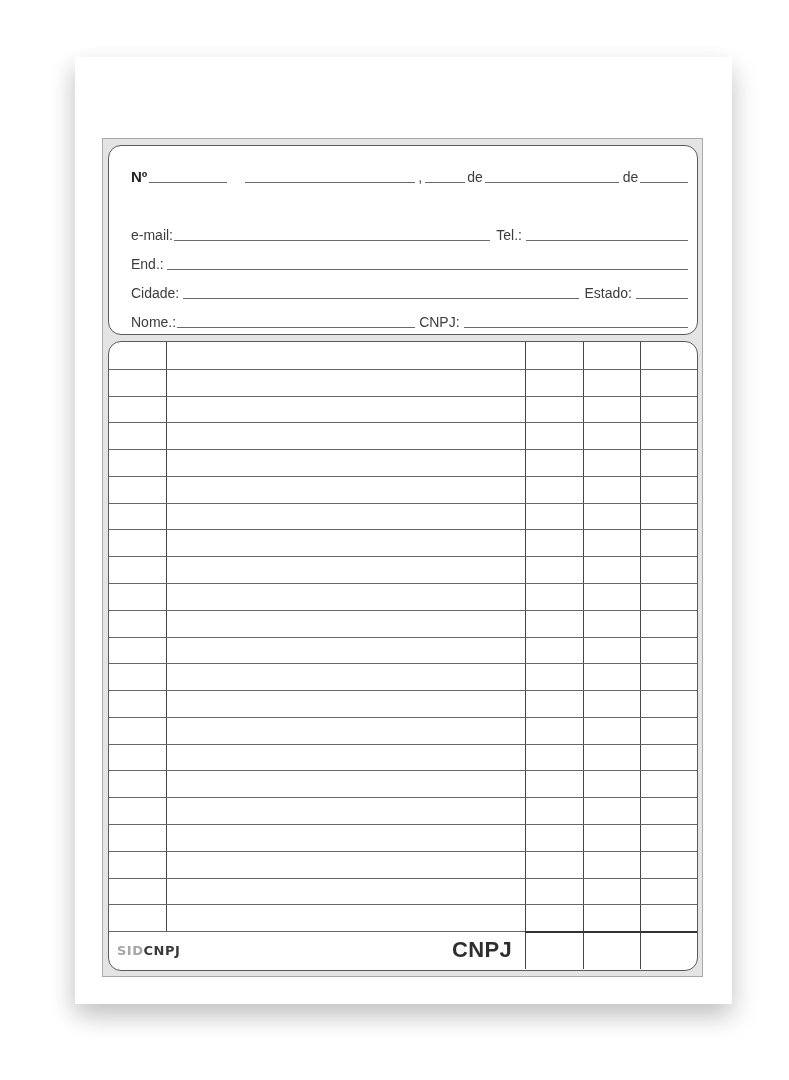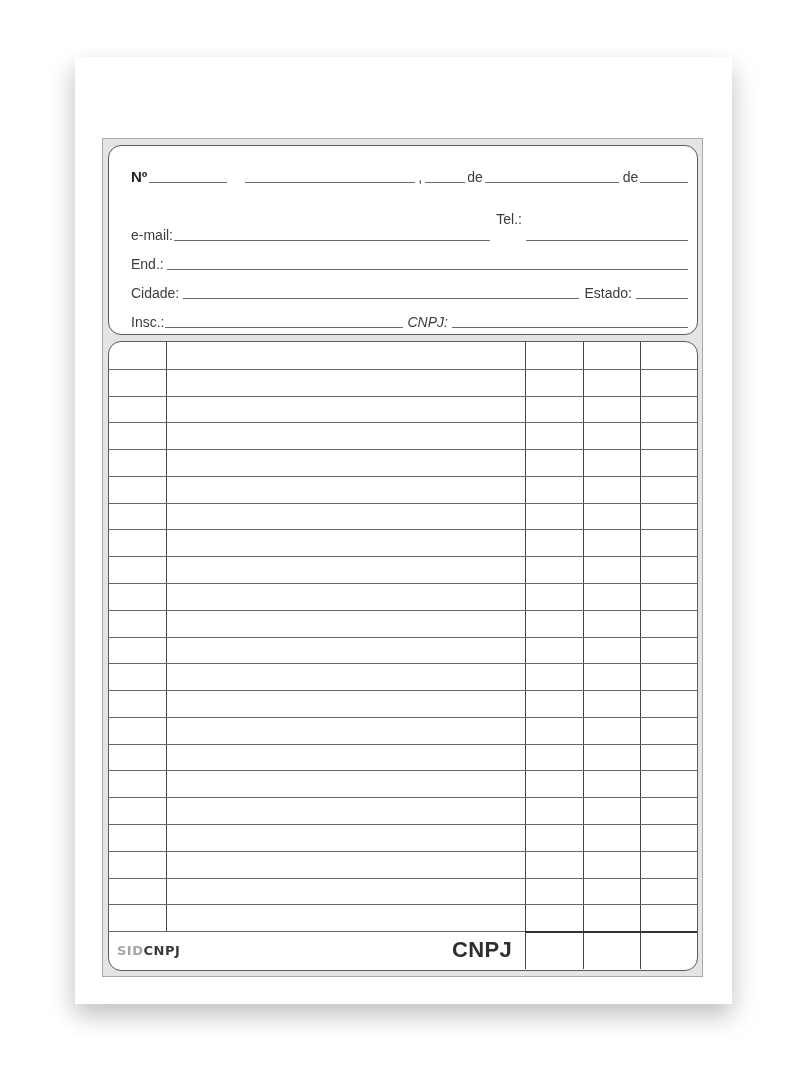--- a/index.html
+++ b/index.html
@@ -43,40 +43,40 @@
     <span class="lbl" style="margin:0 2px;">de</span>
     <span class="ln" style="width:134px;"></span>
     <span class="lbl" style="margin:0 2px 0 4px;">de</span>
     <span class="ln grow"></span>
   </div>
 
 
   <div class="hrow" style="top:78px;">
     <span class="lbl">e-mail:</span>
     <span class="ln grow" style="margin-left:1px;"></span>
-    <span class="lbl" style="margin:0 4px 16px 6px;">Tel.:</span>
+    <span class="lbl" style="margin:0 4px 0 6px;">Tel.:</span>
     <span class="ln" style="width:162px;"></span>
   </div>
 
   <div class="hrow" style="top:136px;">
     <span class="lbl">Cidade:</span>
     <span class="ln grow" style="margin-left:4px;"></span>
     <span class="lbl" style="margin:0 4px 0 6px;">Estado:</span>
     <span class="ln" style="width:52px;"></span>
   </div>
 
   <div class="hrow" style="top:107px;">
     <span class="lbl">End.:</span>
     <span class="ln grow" style="margin-left:3px;"></span>
   </div>
 
   <div class="hrow" style="top:165px;">
-    <span class="lbl">Insc.:</span>
+    <span class="lbl">Nome.:</span>
     <span class="ln" style="width:238px;margin-left:1px;"></span>
-    <span class="lbl" style="margin:0 4px 0 4px;font-style:italic;">CNPJ:</span>
+    <span class="lbl" style="margin:0 4px 0 4px;">CNPJ:</span>
     <span class="ln grow"></span>
   </div>
 </div>
 
 <div class="table-box" id="itemsTable">
   <div id="rowsLayer">
       <div class="vline" style="left: 57px; bottom: auto; height: 589px;"></div>
       <div class="vline" style="left: 416px; bottom: auto; height: 627px;"></div>
       <div class="vline" style="left: 474px; bottom: auto; height: 627px;"></div>
       <div class="vline" style="left: 531px; bottom: auto; height: 627px;"></div>

